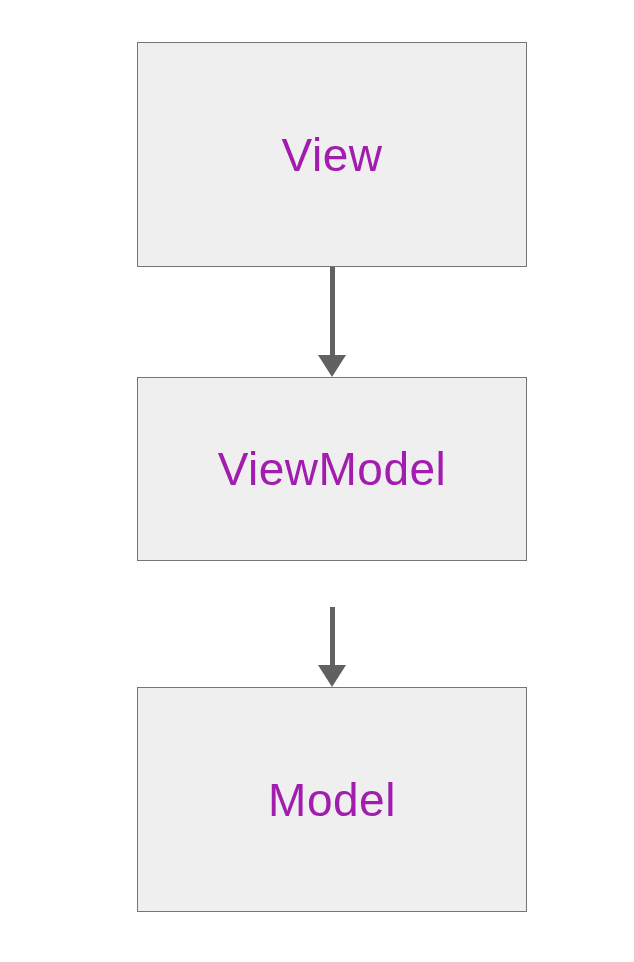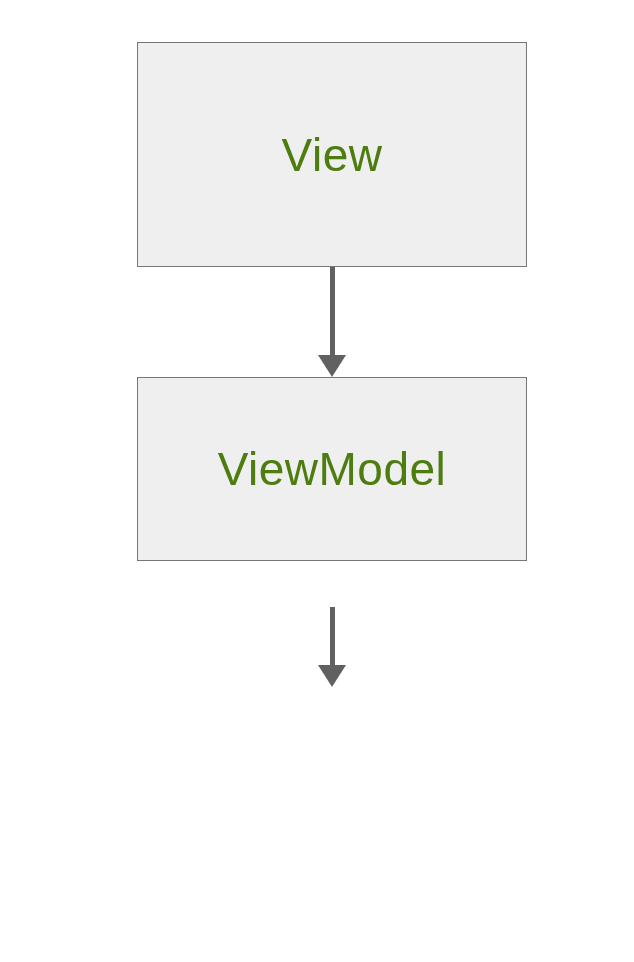--- a/index.html
+++ b/index.html
@@ -21,21 +21,21 @@
     width: 390px;
     background: #efefef;
     border: 1px solid #757575;
     box-sizing: border-box;
     display: flex;
     align-items: center;
     justify-content: center;
   }
   .node span {
     font-size: 46px;
-    color: #4d7c0f;
+    color: #a21caf;
     letter-spacing: 0.5px;
   }
   .node-view      { top: 42px;  height: 225px; }
   .node-viewmodel { top: 377px; height: 184px; }
   .node-model     { top: 687px; height: 225px; }
 
   .arrow {
     position: absolute;
     left: 318px;
     width: 28px;
@@ -74,14 +74,17 @@
 
   <div class="node node-viewmodel">
     <span>ViewModel</span>
   </div>
 
   <div class="arrow arrow-2">
     <div class="arrow-line"></div>
     <div class="arrow-head"></div>
   </div>
 
+  <div class="node node-model">
+    <span>Model</span>
+  </div>
 
 </div>
 
 </body></html>

